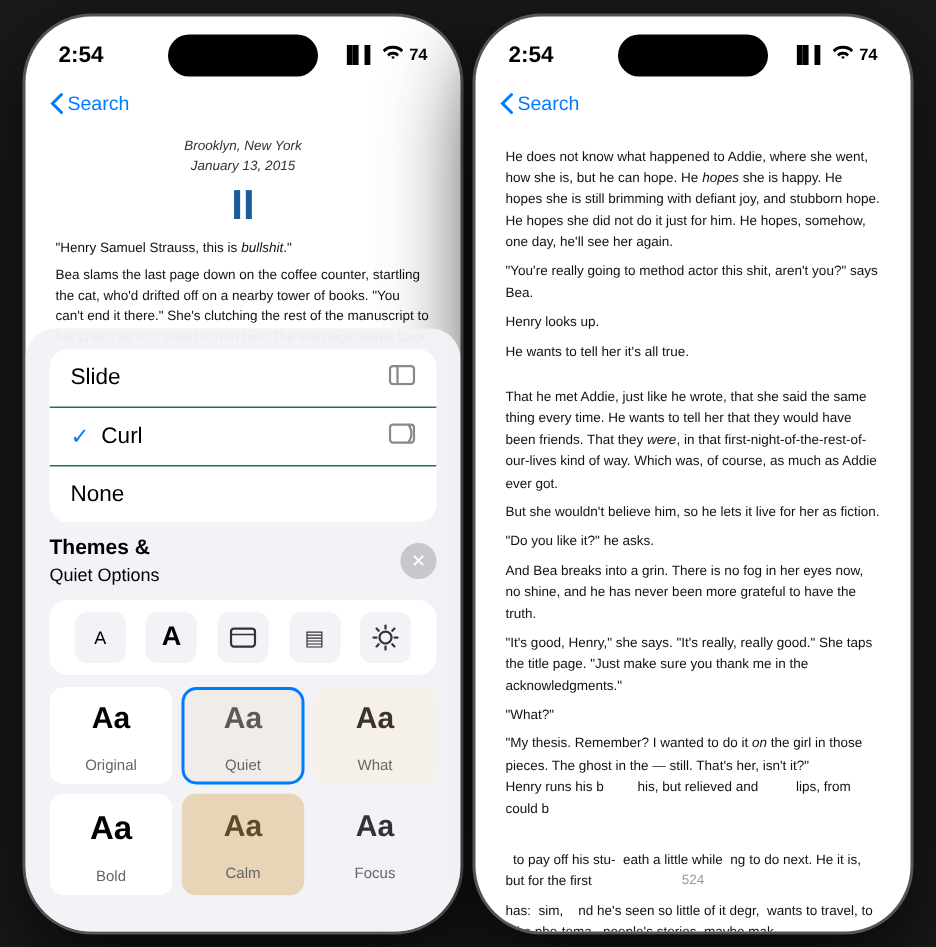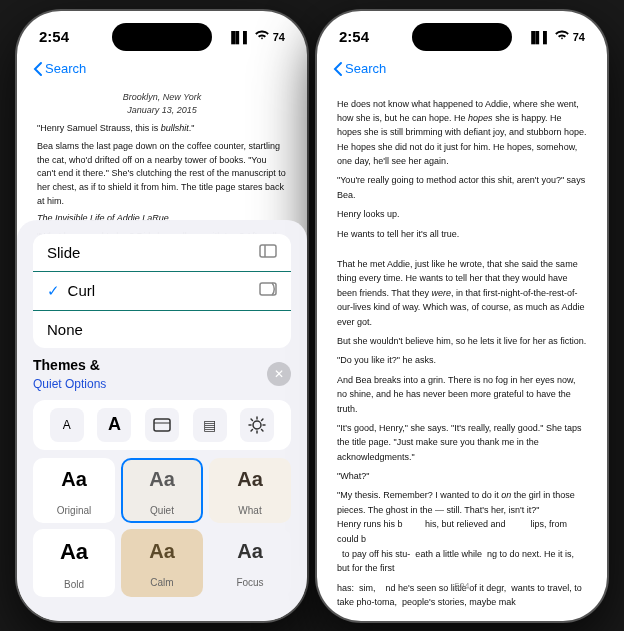--- a/index.html
+++ b/index.html
@@ -260,20 +260,21 @@
           </svg>
         <span style="color:#007AFF;font-size:13px">Search</span>
       </div>
     </div>
 
     <div class="book-content" style="height:230px">
       <div class="book-header">
         <div>Brooklyn, New York</div>
         <div>January 13, 2015</div>
       </div>
+      <div class="chapter-num">II</div>
       <div class="book-text">
         <p>"Henry Samuel Strauss, this is <em>bullshit</em>."</p>
         <p style="margin-top:4px">Bea slams the last page down on the coffee counter, startling the cat, who'd drifted off on a nearby tower of books. "You can't end it there." She's clutching the rest of the manuscript to her chest, as if to shield it from him. The title page stares back at him.</p>
         <p style="margin-top:4px"><em>The Invisible Life of Addie LaRue.</em></p>
         <p style="margin-top:4px">"What happened to her? Did she really go with Luc? After all that?"</p>
         <p>Henry shrugs. "I assume so."</p>
         <p>"You assume so?"</p>
 
       </div>
     </div>
@@ -302,21 +303,21 @@
         </div>
         <div class="slide-option-item">
           <span>None</span>
         </div>
       </div>
 
       <div class="themes-header">
         <div>
           <span style="font-size:14px;font-weight:600">Themes &amp;</span>
           <br>
-          <span style="font-size:12px;color:#1d4ed8">Quiet Options</span>
+          <span style="font-size:12px;color:#000000">Quiet Options</span>
         </div>
         <div class="dismiss-btn">
           <span>✕</span>
         </div>
       </div>
 
       <div class="font-controls">
         <div class="font-btn small-a">
           <span style="font-size:12px">A</span>
         </div>
@@ -412,21 +413,21 @@
       <p style="margin-top:5px">Henry looks up.</p>
       <p style="margin-top:5px">He wants to tell her it's all true.</p>
       <p style="margin-top:16px">That he met Addie, just like he wrote, that she said the same thing every time. He wants to tell her that they would have been friends. That they <em>were</em>, in that first-night-of-the-rest-of-our-lives kind of way. Which was, of course, as much as Addie ever got.</p>
       <p style="margin-top:5px">But she wouldn't believe him, so he lets it live for her as fiction.</p>
       <p style="margin-top:5px">"Do you like it?" he asks.</p>
       <p style="margin-top:5px">And Bea breaks into a grin. There is no fog in her eyes now, no shine, and he has never been more grateful to have the truth.</p>
       <p style="margin-top:5px">"It's good, Henry," she says. "It's really, really good." She taps the title page. "Just make sure you thank me in the acknowledgments."</p>
       <p style="margin-top:5px">"What?"</p>
       <p style="margin-top:5px">"My thesis. Remember? I wanted to do it <em>on</em> the girl in those pieces. The ghost in the <em>—</em> still. That's her, isn't it?"</p>
       <p>Henry runs his b&nbsp;&nbsp;&nbsp;&nbsp;&nbsp;&nbsp;&nbsp;&nbsp;&nbsp;his, but relieved and &nbsp;&nbsp;&nbsp;&nbsp;&nbsp;&nbsp;&nbsp;&nbsp;&nbsp;lips, from could b</p>
-      <p style="margin-top:1px">&nbsp;&nbsp;to pay off his stu-&nbsp;&nbsp;eath a little while&nbsp;&nbsp;ng to do next. He it is, but for the first</p>
+      <p style="margin-top:20px">&nbsp;&nbsp;to pay off his stu-&nbsp;&nbsp;eath a little while&nbsp;&nbsp;ng to do next. He it is, but for the first</p>
       <p style="margin-top:5px">has:&nbsp;&nbsp;sim,&nbsp;&nbsp;&nbsp;&nbsp;nd he's seen so little of it degr,&nbsp;&nbsp;wants to travel, to take pho-toma,&nbsp;&nbsp;people's stories, maybe mak</p>
 
     </div>
 
     <div class="page-num">524</div>
   </div>
 
 </div>
 
 </body></html>

